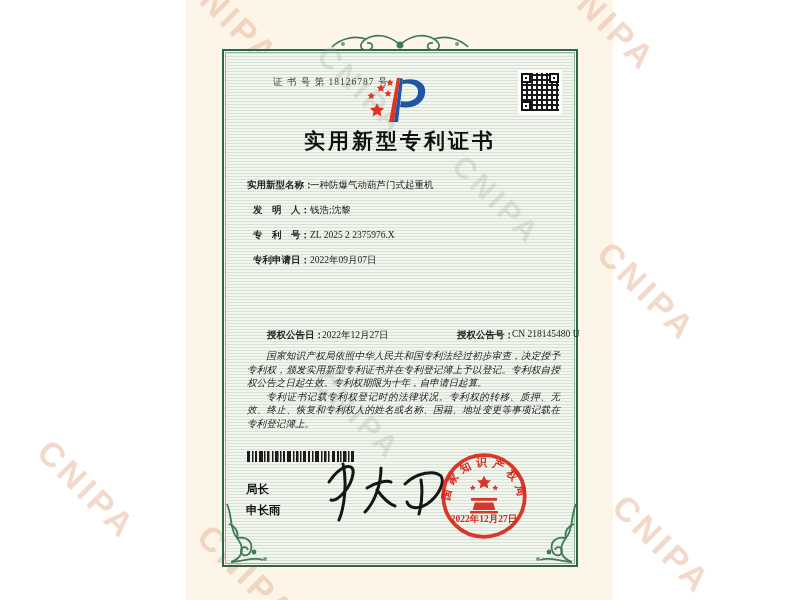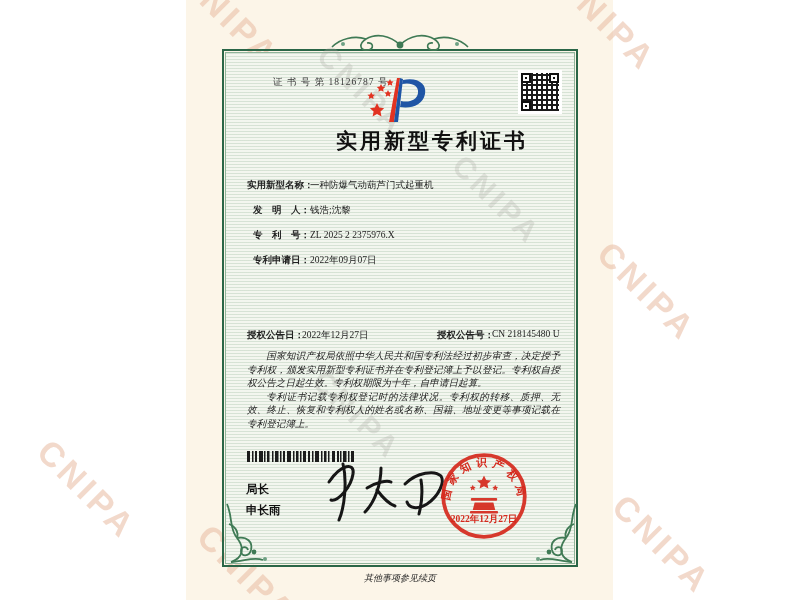--- a/index.html
+++ b/index.html
@@ -35,28 +35,28 @@
   .certno{left:245px;top:76px;font-size:9.5px;color:#3a3a3a;letter-spacing:1px;margin-left:28px;}
   .qr{left:521px;top:73px;width:38px;height:38px;background:#fff;
       background-image:
         repeating-linear-gradient(90deg,#1a1a1a 0 2px,transparent 2px 5px),
         repeating-linear-gradient(0deg,#1a1a1a 0 2px,#fff 2px 5px);
       outline:3px solid #fff;}
   .qr .finder{position:absolute;width:10px;height:10px;background:#fff;border:2px solid #111;box-sizing:border-box;}
   .qr .finder:after{content:"";position:absolute;left:2px;top:2px;width:2px;height:2px;background:#111;}
   .qr .f1{left:0;top:0}.qr .f2{right:0;top:0}.qr .f3{left:0;bottom:0}
   .title{left:222px;top:127px;width:356px;text-align:center;font-size:21px;font-weight:bold;
-         letter-spacing:3px;color:#111;padding-left:32px;}
+         letter-spacing:3px;color:#111;}
   .row{left:247px;font-size:9.5px;color:#222;white-space:nowrap;}
   .row .lab{display:inline-block;width:63px;font-weight:600;text-align:right;}
   .r1{top:179px}.r2{top:204px}.r3{top:229px}.r4{top:254px}.r5{top:279px}.r6{top:303px}
   .grant{top:329px;left:247px;font-size:9.5px;color:#222;white-space:nowrap;display:flex;}
   .grant .lab{font-weight:600;}
   .grant .v1{display:inline-block;width:91px;}
-  .grant .l1{display:inline-block;width:55px;}
+  .grant .l1{display:inline-block;width:55px;margin-left:20px;}
   .grant .l2{display:inline-block;width:55px;margin-left:44px;}
   .paras{left:247px;top:349px;width:313px;font-size:9.6px;line-height:13.6px;color:#222;
          text-align:justify;font-style:italic;}
   .paras p{margin:0;text-indent:2em;}
   .barcode{left:247px;top:451px;}
   .signerline{left:246px;font-size:11.5px;font-weight:bold;color:#111;
               font-family:"Liberation Sans","DejaVu Sans",sans-serif;}
   .s1{top:482px}.s2{top:503px}
   .sig{left:315px;top:458px;z-index:5;}
   .sealwrap{left:439px;top:451px;width:90px;height:90px;z-index:5;}
@@ -229,14 +229,13 @@
       <path d="M60,36 l1,2 2.2,.3 -1.6,1.5 .4,2.2 -2,-1.1 -2,1.1 .4,-2.2 -1.6,-1.5 2.2,-.3 Z"></path>
       <rect x="34" y="50" width="28" height="3" rx="1"></rect>
       <path d="M38,55 h20 l2,8 h-24 Z"></path>
       <rect x="33" y="64" width="30" height="2.6" rx="1"></rect>
       <rect x="41" y="58" width="3" height="5"></rect>
       <rect x="52" y="58" width="3" height="5"></rect>
     </g>
   </svg>
   <div class="abs sealdate">2022年12月27日</div>
 
-  <div class="abs footnote">其他事项参见续页</div>
 </div>
 
 </body></html>

